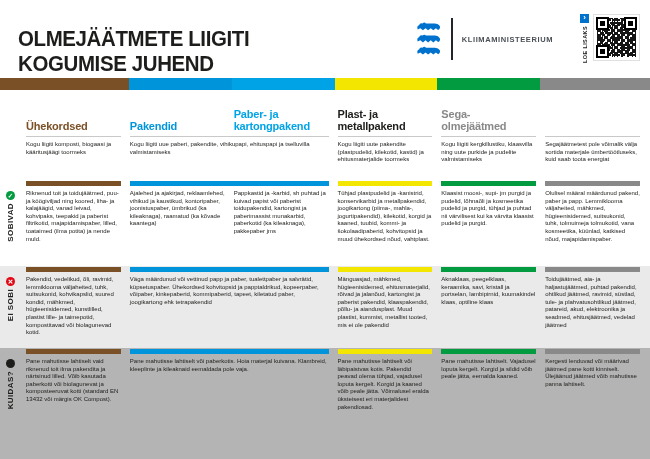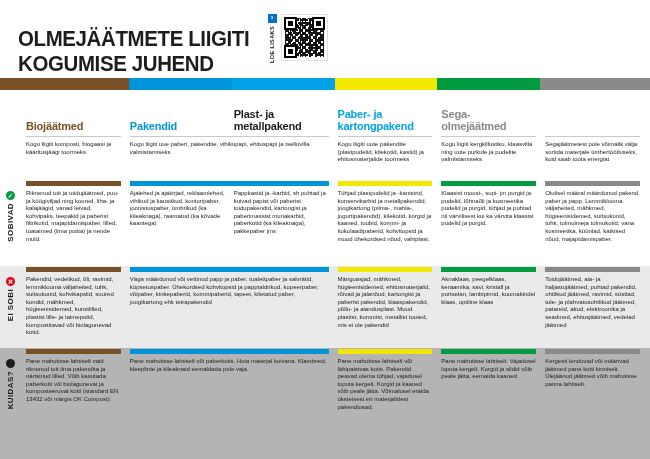--- a/index.html
+++ b/index.html
@@ -68,20 +68,34 @@
 </style>
 </head>
 <body>
 
 <header class="top">
   <h1 class="title">
     <div>OLMEJÄÄTMETE LIIGITI</div>
     <div>KOGUMISE JUHEND</div>
   </h1>
 
+  <div class="brand">
+    <svg class="lions" width="26" height="40" viewBox="0 0 30 42">
+      <defs>
+        <path id="lion" d="M2 10 Q0.5 6 3.5 5 Q4.5 2 7.5 3 Q9.5 1 11.5 3 L22 3 Q26 3 27.5 6 Q28.5 9 25.5 10.5 L23 8.5 L20 11 L17 8.5 L14 11 L11 8.5 L8 11 L5 8.5 Z"></path>
+      </defs>
+      <g fill="#0072ce">
+        <use href="#lion" y="0"></use>
+        <use href="#lion" y="14"></use>
+        <use href="#lion" y="28"></use>
+      </g>
+    </svg>
+    <div class="brand-divider"></div>
+    <span class="brand-name">KLIIMAMINISTEERIUM</span>
+  </div>
 
   <div class="qr-wrap">
     <div class="qr-side">
       <span class="qr-arrow">›</span>
       <span class="qr-label">LOE LISAKS</span>
     </div>
     <div class="qr">
       <div class="qr-noise"></div>
       <div class="finder f-tl">
           <div></div>
@@ -100,26 +114,26 @@
   <span class="seg s1" style="background: rgb(122, 80, 38);"></span>
   <span class="seg s2" style="background: rgb(0, 149, 219);"></span>
   <span class="seg s3" style="background: rgb(0, 163, 230);"></span>
   <span class="seg s4" style="background: rgb(243, 230, 0);"></span>
   <span class="seg s5" style="background: rgb(2, 155, 63);"></span>
   <span class="seg s6" style="background: rgb(137, 137, 137);"></span>
 </div>
 
 <div class="band head">
   <div class="cols">
-    <h2 class="colhead" style="color: rgb(122, 80, 38);">Biojäätmed</h2>
+    <h2 class="colhead" style="color: rgb(122, 80, 38);">Ühekordsed</h2>
     <h2 class="colhead" style="color: rgb(0, 149, 219);">Pakendid</h2>
+    <h2 class="colhead" style="color: rgb(0, 163, 230);">Paber- ja
+kartongpakend</h2>
     <h2 class="colhead" style="color: rgb(29, 29, 27);">Plast- ja
 metallpakend</h2>
-    <h2 class="colhead" style="color: rgb(0, 163, 230);">Paber- ja
-kartongpakend</h2>
     <h2 class="colhead" style="color: rgb(137, 137, 137);">Sega-
 olmejäätmed</h2>
 
     <p class="intro">Kogu liigiti komposti, biogaasi ja kääritusjäägi toormeks</p>
     <p class="intro span2">Kogu liigiti uue paberi, pakendite, vihikupapi, ehituspapi ja tselluvilla valmistamiseks</p>
     <p class="intro">Kogu liigiti uute pakendite (plastpudelid, kilekotid, kastid) ja ehitusmaterjalide toormeks</p>
     <p class="intro">Kogu liigiti kergkillustiku, klaasvilla ning uute purkide ja pudelite valmistamiseks</p>
     <p class="intro">Segajäätmetest pole võimalik välja sortida materjale ümbertöötluseks, kuid saab toota energiat</p>
   </div>
 </div>

